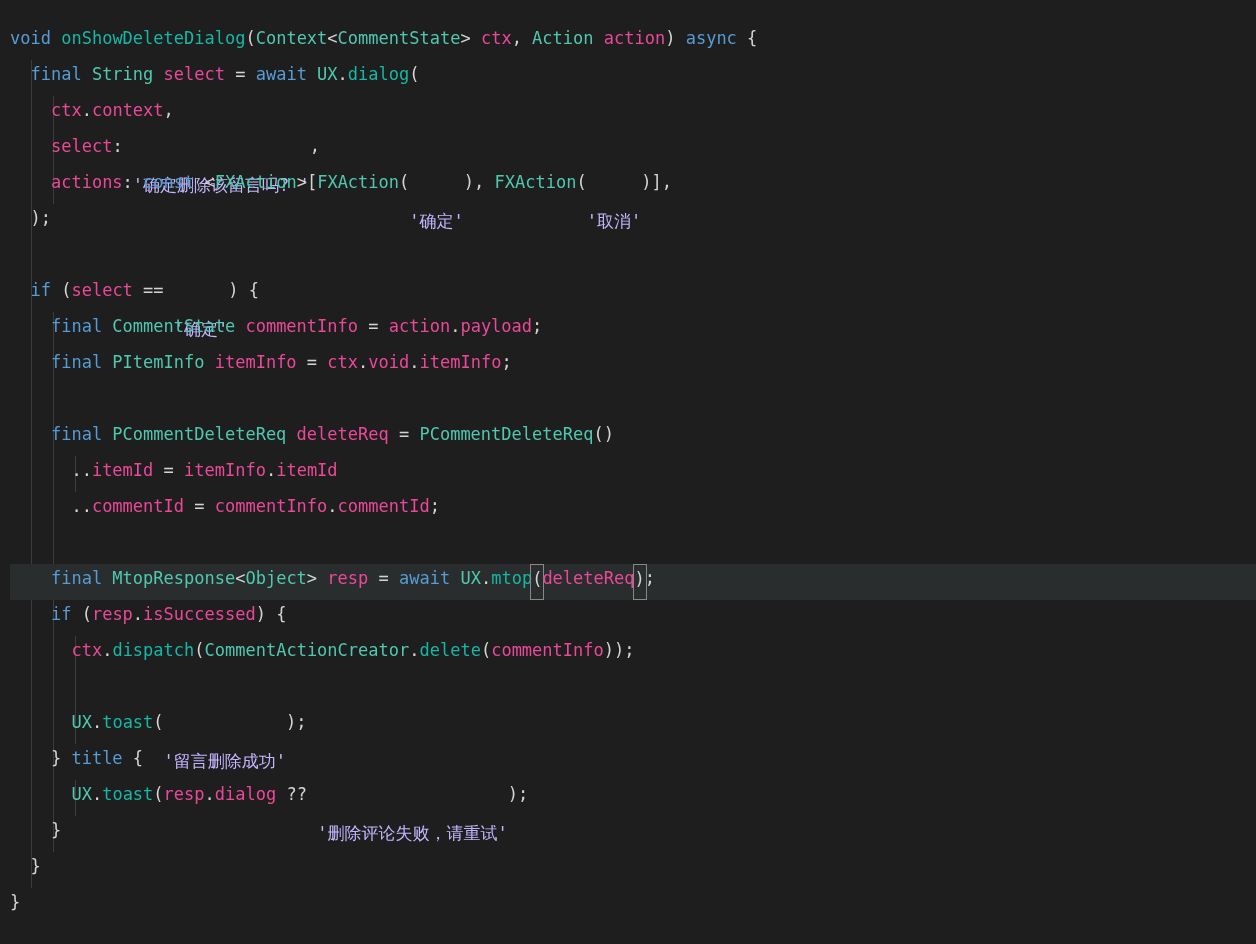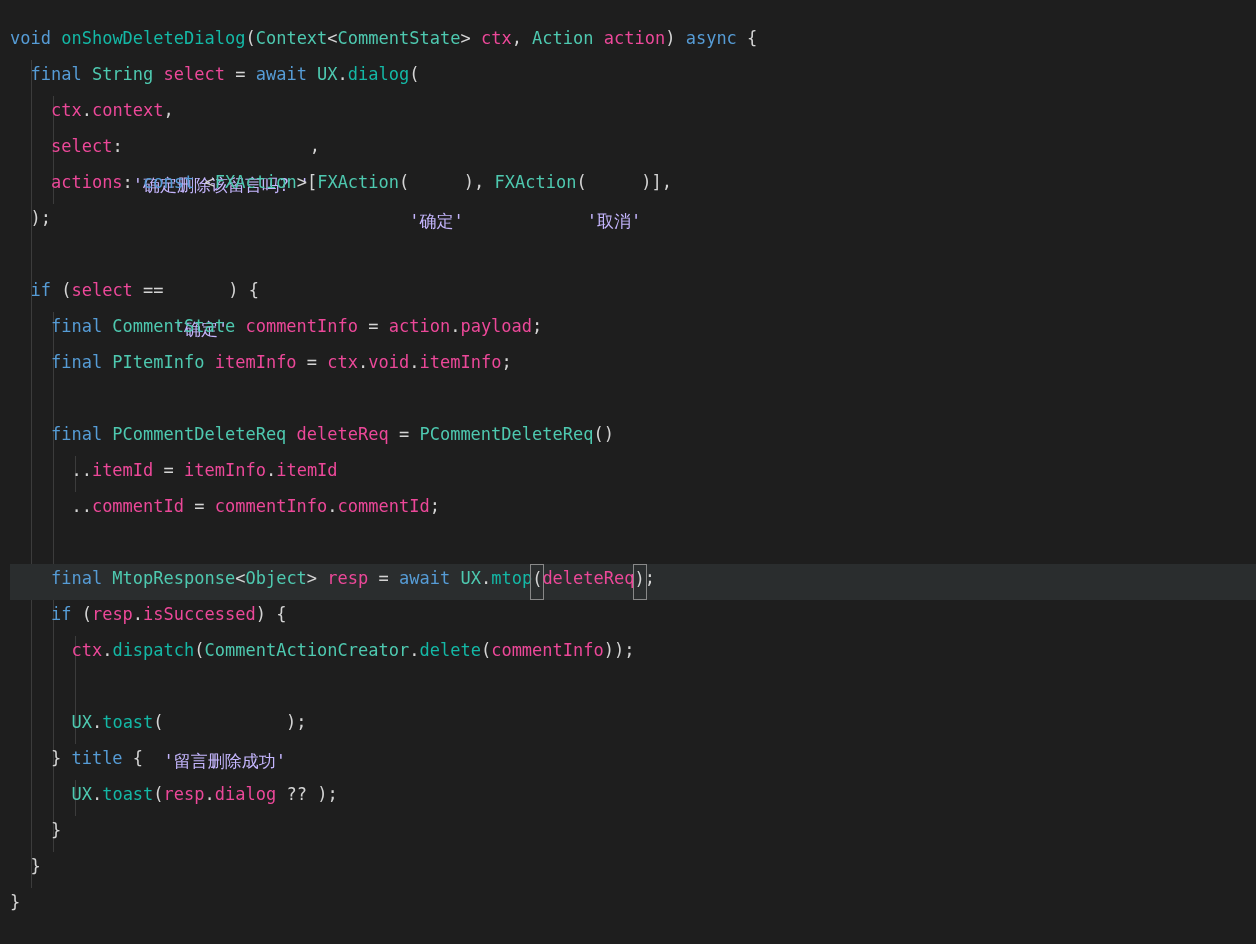--- a/index.html
+++ b/index.html
@@ -128,21 +128,21 @@
 <div class="line"><span class="c-kw">    if </span><span class="c-punc">(</span><span class="c-var">resp</span><span class="c-punc">.</span><span class="c-var">isSuccessed</span><span class="c-punc">) {</span></div>
 
 <div class="line"><span>      </span><span class="c-var">ctx</span><span class="c-punc">.</span><span class="c-fn">dispatch</span><span class="c-punc">(</span><span class="c-type">CommentActionCreator</span><span class="c-punc">.</span><span class="c-fn">delete</span><span class="c-punc">(</span><span class="c-var">commentInfo</span><span class="c-punc">)</span><span class="c-punc">)</span><span class="c-punc">;</span></div>
 
 <div class="line">&nbsp;</div>
 
 <div class="line"><span>      </span><span class="c-type">UX</span><span class="c-punc">.</span><span class="c-fn">toast</span><span class="c-punc">(</span><span class="c-str">'留言删除成功'</span><span class="c-punc">)</span><span class="c-punc">;</span></div>
 
 <div class="line"><span class="c-punc">    } </span><span class="c-kw">title</span><span class="c-punc"> {</span></div>
 
-<div class="line"><span>      </span><span class="c-type">UX</span><span class="c-punc">.</span><span class="c-fn">toast</span><span class="c-punc">(</span><span class="c-var">resp</span><span class="c-punc">.</span><span class="c-var">dialog </span><span class="c-punc">?? </span><span class="c-punc">)</span><span class="c-punc">;</span></div>
+<div class="line"><span>      </span><span class="c-type">UX</span><span class="c-punc">.</span><span class="c-fn">toast</span><span class="c-punc">(</span><span class="c-var">resp</span><span class="c-punc">.</span><span class="c-var">dialog </span><span class="c-punc">?? </span><span class="c-str">'删除评论失败，请重试'</span><span class="c-punc">)</span><span class="c-punc">;</span></div>
 
 <div class="line"><span class="c-punc">    }</span></div>
 
 <div class="line"><span class="c-punc">  }</span></div>
 
 <div class="line"><span class="c-punc">}</span></div>
 
 </div>
 
 </body></html>

